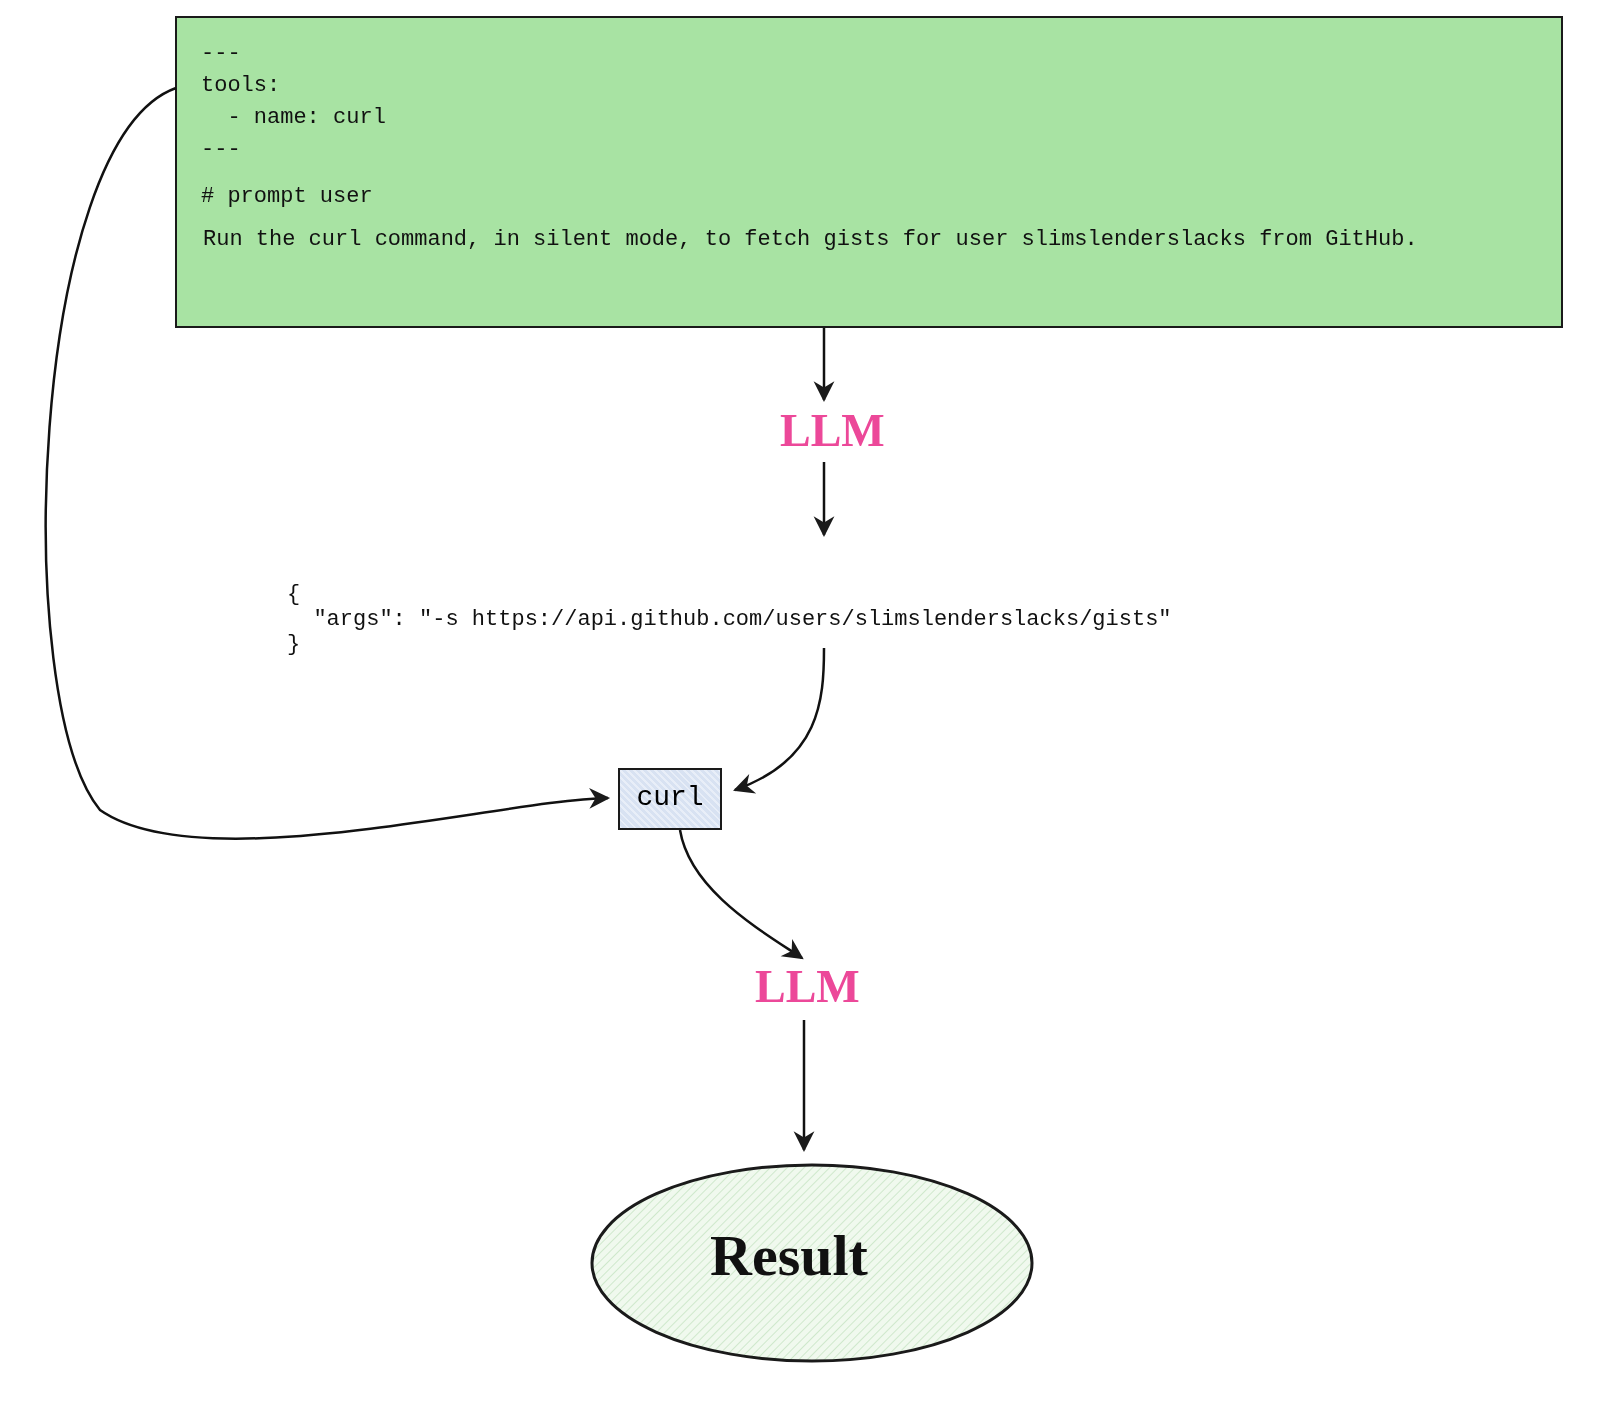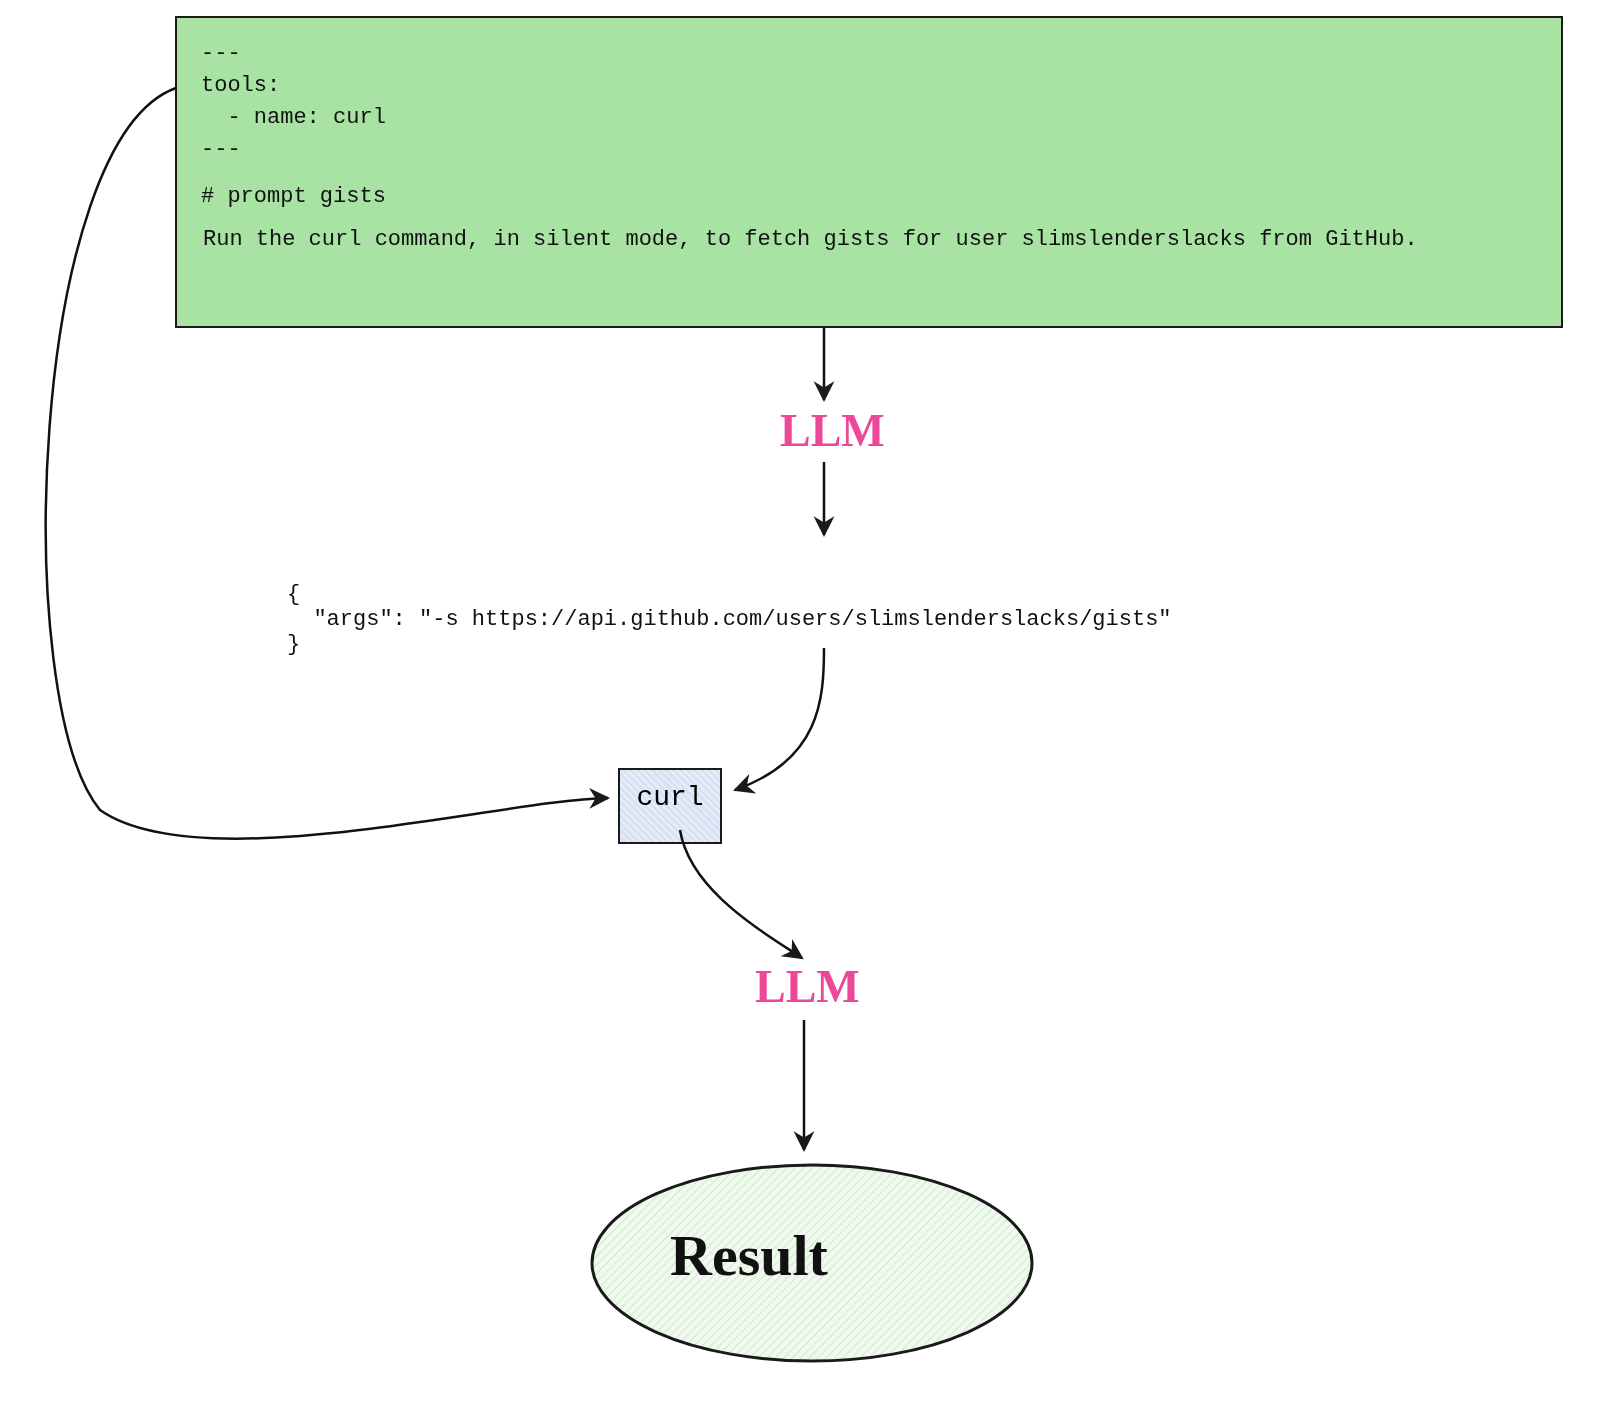--- a/index.html
+++ b/index.html
@@ -56,40 +56,40 @@
     font-family: "Courier New", Consolas, monospace;
     font-size: 22px;
     white-space: pre;
     color: #111;
   }
   .curl-box {
     position: absolute;
     top: 768px;
     left: 618px;
     width: 104px;
-    height: 76px;
+    height: 62px;
     border: 2.5px solid #1a1a1a;
     text-align: center;
     line-height: 56px;
     font-family: "Courier New", Consolas, monospace;
     font-size: 28px;
     background: repeating-linear-gradient(45deg,#e8eef8 0,#e8eef8 2px,#d8e2f2 2px,#d8e2f2 5px);
   }
   .result-ellipse {
     position: absolute;
     top: 1158px;
     left: 584px;
     width: 456px;
     height: 210px;
   }
   .result-ellipse svg { width: 100%; height: 100%; }
   .result-label {
     position: absolute;
     top: 1222px;
-    left: 670px;
+    left: 710px;
     font-family: "Comic Sans MS","Segoe Script",cursive;
     font-weight: bold;
     font-size: 58px;
     color:#111;
   }
   svg.arrows {
     position: absolute;
     top: 0; left: 0;
     width: 1600px;
     height: 1428px;
@@ -97,21 +97,21 @@
   }
 </style>
 </head>
 <body>
 
 <div class="prompt-box">
   <pre>---
 tools:
   - name: curl
 ---</pre>
-  <p class="heading"># prompt gists</p>
+  <p class="heading"># prompt user</p>
   <p class="body-text">Run the curl command, in silent mode, to fetch gists for user slimslenderslacks from GitHub.</p>
 </div>
 
 <div class="llm-label llm-1">LLM</div>
 <div class="llm-label llm-2">LLM</div>
 
 <pre class="json-block">{
   "args": "-s https://api.github.com/users/slimslenderslacks/gists"
 }</pre>
 

